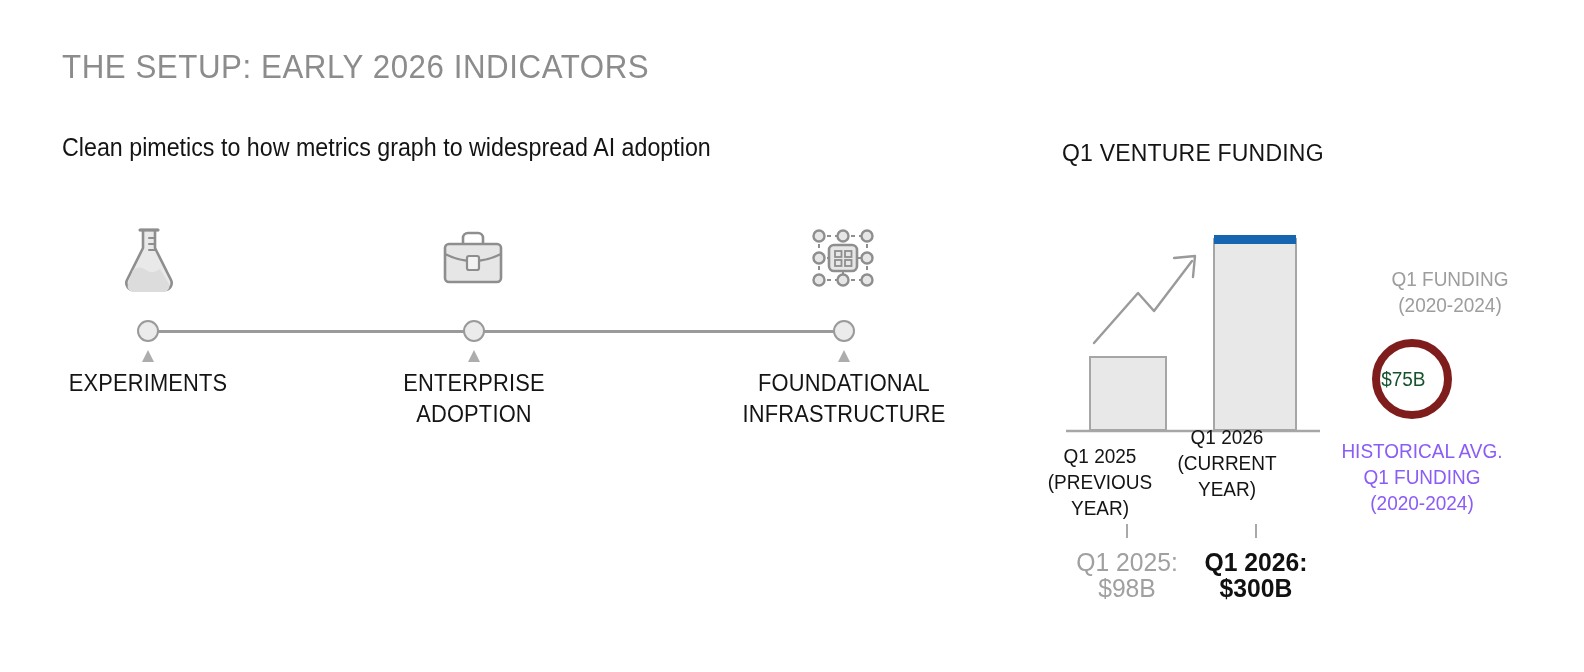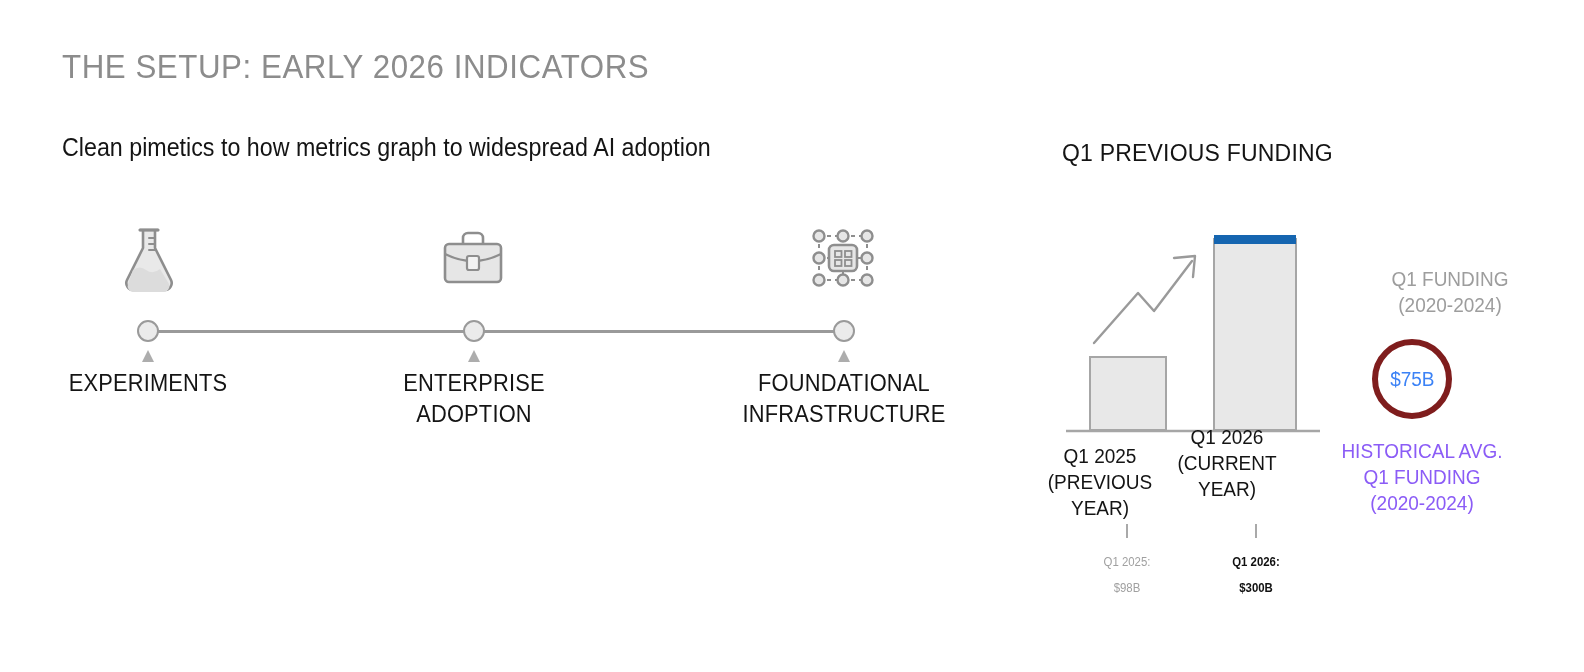--- a/index.html
+++ b/index.html
@@ -137,21 +137,21 @@
   .tick {
     position: absolute;
     width: 2px;
     height: 14px;
     background: #a9a9a9;
   }
   .val {
     position: absolute;
     width: 150px;
     text-align: center;
-    font-size: 12px;
+    font-size: 26px;
     line-height: 26px;
   }
   .val span { display: block; transform: scaleX(0.95); }
   .val.prev { color: #a0a0a0; }
   .val.curr { color: #111111; font-weight: 700; }
 
   .hist-head {
     position: absolute;
     left: 1350px;
     top: 266px;
@@ -162,28 +162,27 @@
     color: #9d9d9d;
   }
   .hist-head span { display: block; transform: scaleX(0.95); }
 
   .hist-circle {
     position: absolute;
     left: 1372px;
     top: 339px;
     width: 80px;
     height: 80px;
-    border: 6px solid #7f1d1d;
+    border: 8px solid #7f1d1d;
     border-radius: 50%;
     box-sizing: border-box;
     display: flex;
     align-items: center;
-    justify-content: center;
     font-size: 20px;
-    color: #3b82f6;
+    color: #14532d;
   }
   .hist-circle span { transform: scaleX(0.95); }
 
   .hist-caption {
     position: absolute;
     left: 1332px;
     top: 438px;
     width: 180px;
     text-align: center;
     font-size: 20px;
@@ -273,21 +272,21 @@
 
     <div class="tl-node" style="left:844px;"></div>
     <div class="tl-tri" style="left:844px;"></div>
     <div class="tl-label" style="left:844px;">
       <span>FOUNDATIONAL</span>
       <span>INFRASTRUCTURE</span>
     </div>
   </div>
 
   <div class="panel-title">
-    <div>Q1 PREVIOUS FUNDING</div>
+    <div>Q1 VENTURE FUNDING</div>
   </div>
 
   <div class="chart">
     <svg viewBox="0 0 262 215">
 
       <g stroke="#9a9a9a" stroke-width="2.4" fill="none" stroke-linecap="round" stroke-linejoin="round">
         <path d="M32 118 L76 68 L92 86 L130 36"></path>
         <path d="M112 33 L133 31 L131 52"></path>
       </g>
 

